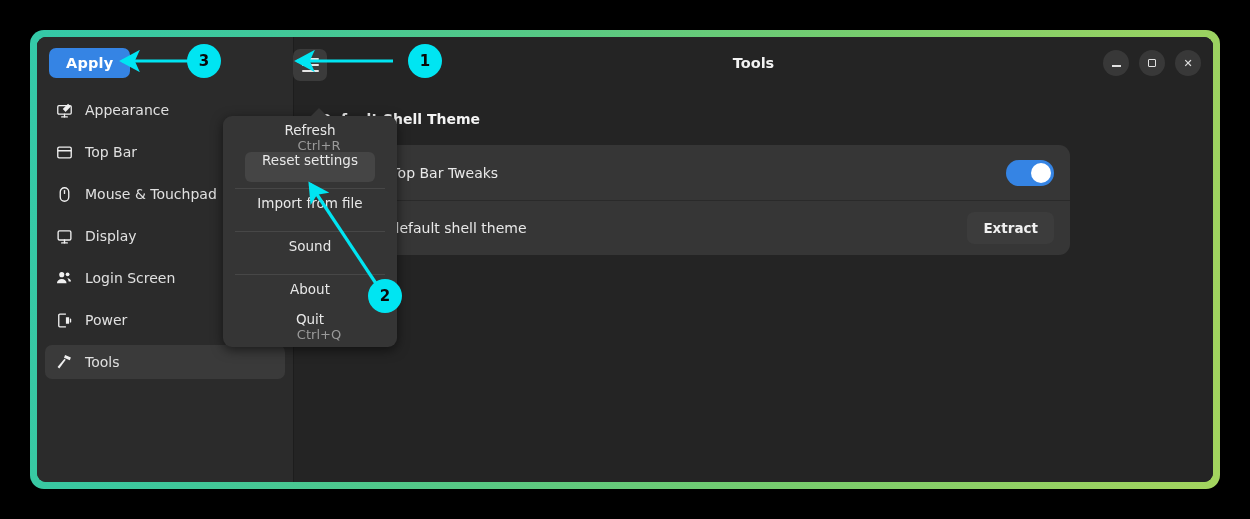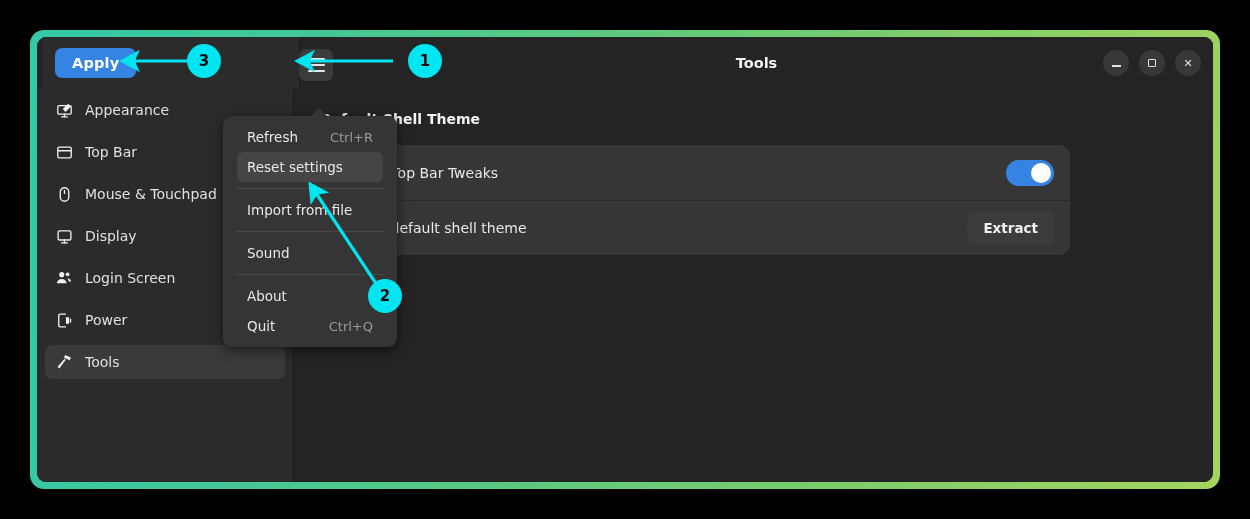--- a/index.html
+++ b/index.html
@@ -31,21 +31,20 @@
   }
 
   
   .headerbar {
     position: relative;
     height: 52px;
     flex: 0 0 52px;
     background: #2b2b2b;
     display: flex;
     align-items: center;
-    margin-left: 6px;
   }
   .hb-left {
     width: 256px;
     height: 100%;
     display: flex;
     align-items: center;
     padding-left: 12px;
     background: #2b2b2b;
   }
   .hb-right {
@@ -227,28 +226,29 @@
     left: 87px; top: -8px;
     width: 0; height: 0;
     border-left: 9px solid transparent;
     border-right: 9px solid transparent;
     border-bottom: 9px solid #353535;
   }
   .mi {
     display: flex;
     align-items: center;
     justify-content: space-between;
-    margin: 0 14px;
+    margin: 0 22px;
     padding: 0 10px;
     height: 30px;
     border-radius: 6px;
     color: #e8e8e8;
     font-size: 13.5px;
     cursor: pointer;
     white-space: nowrap;
+    flex-direction: column;
   }
   .mi.hl { background: #454545; }
   .mi .accel { color: #9a9a9a; font-size: 13px; margin-left: 18px; }
   .msep { height: 1px; background: #474747; margin: 6px 12px; }
 
   
   .overlay {
     position: absolute;
     left: 0; top: 0;
     width: 1250px; height: 519px;

